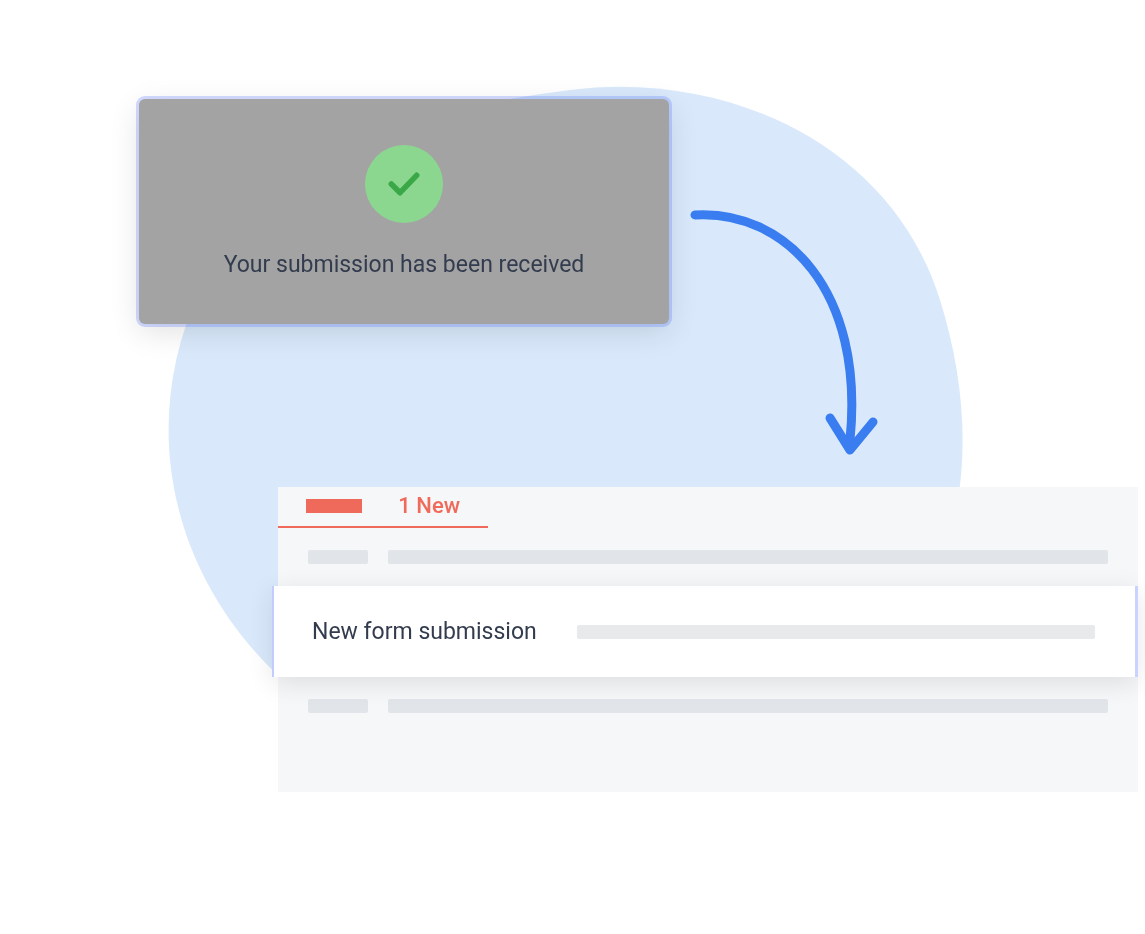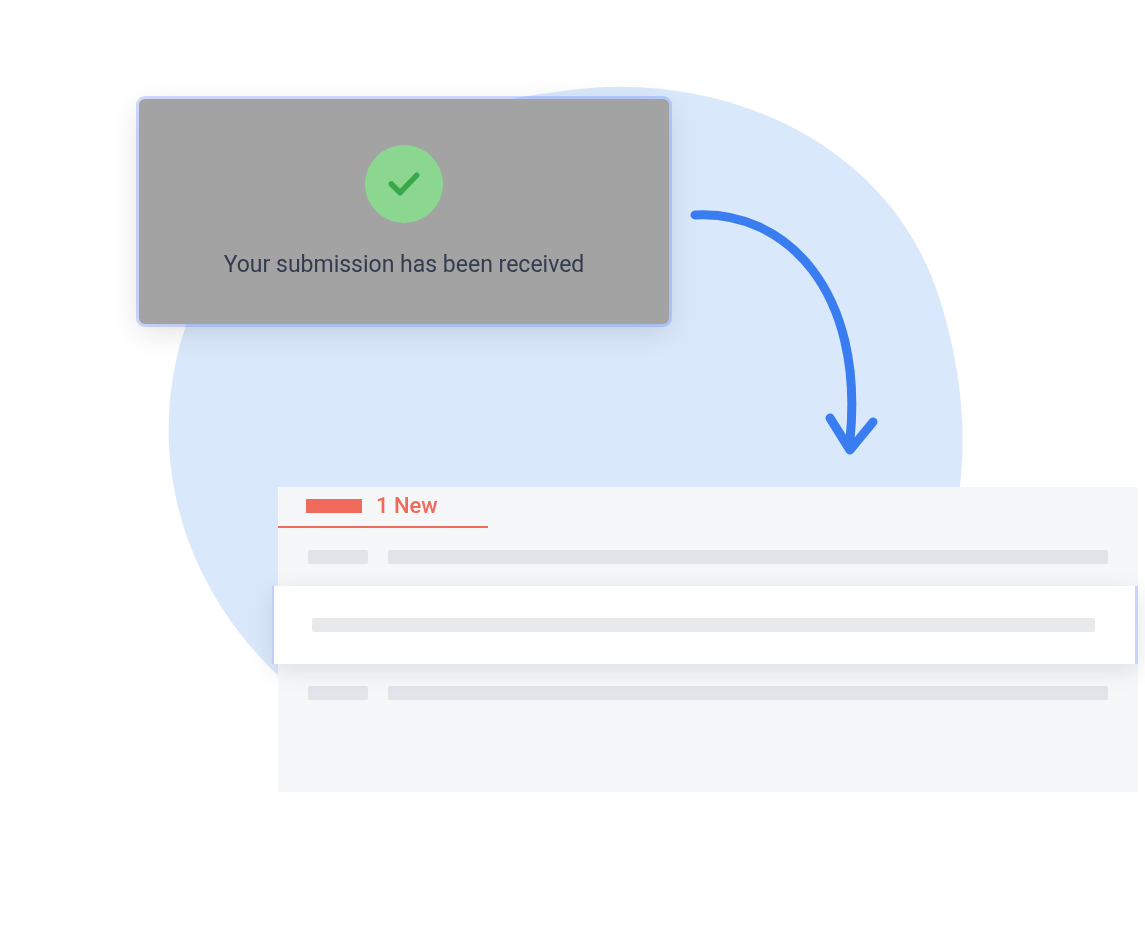--- a/index.html
+++ b/index.html
@@ -71,24 +71,25 @@
       top: 487px;
       left: 278px;
       width: 860px;
       height: 305px;
       background: #f6f7f8;
       z-index: 2;
     }
     .tab-row {
       display: flex;
       align-items: center;
-      gap: 14px;
+      gap: 6px;
       padding: 6px 28px 8px 28px;
       border-bottom: 2px solid #ef6a5a;
       width: 210px;
+      justify-content: space-between;
     }
     .tab-indicator {
       width: 56px;
       height: 14px;
       background: #ef6a5a;
     }
     .tab-label {
       color: #ef6a5a;
       font-size: 22px;
       font-weight: 500;
@@ -166,20 +167,21 @@
     <div class="tab-indicator"></div>
     <div class="tab-label">1 New</div>
   </div>
 
   <div class="list-row">
     <div class="skel-short"></div>
     <div class="skel-long"></div>
   </div>
 
   <div class="highlighted-row">
+    <div class="highlighted-label">New form submission</div>
     <div class="highlighted-skel"></div>
   </div>
 
   <div class="list-row">
     <div class="skel-short"></div>
     <div class="skel-long"></div>
   </div>
 </div>
 
 </body></html>

